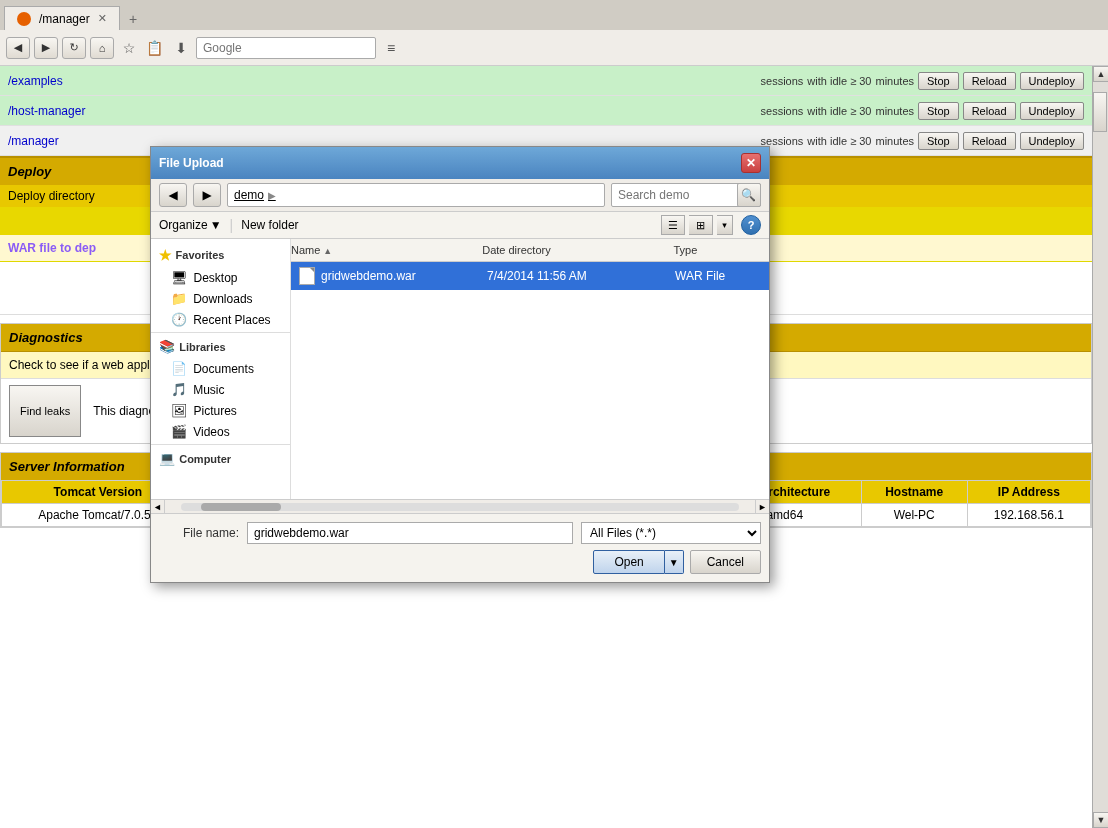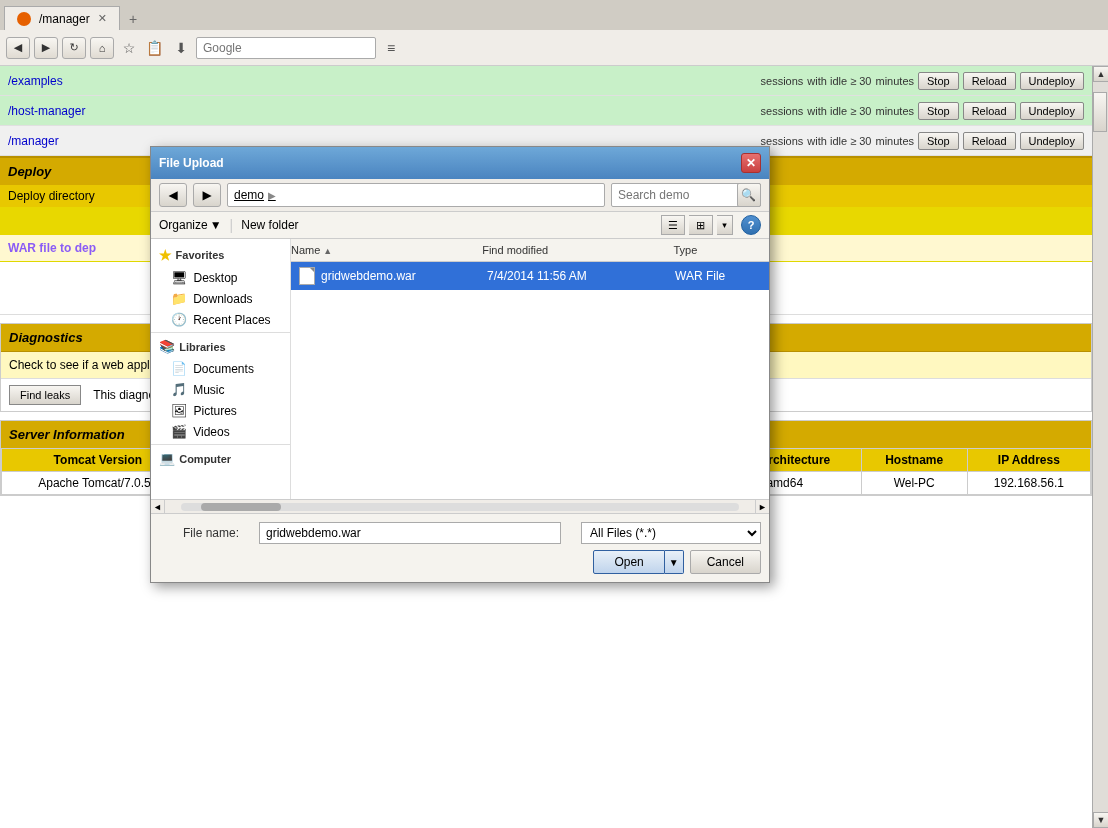--- a/index.html
+++ b/index.html
@@ -35,21 +35,21 @@
     .section-header { background: #d4aa00; padding: 6px 8px; font-weight: bold; font-size: 13px; border-top: 2px solid #b89000; }
     .section-subheader { background: #e8c800; padding: 4px 8px; font-size: 12px; }
     .deploy-row { display: flex; align-items: center; padding: 4px 8px; background: #fff8d0; border-bottom: 1px solid #e8d800; }
     .deploy-btn { padding: 4px 16px; font-size: 12px; border: 1px solid #888; background: linear-gradient(to bottom, #f8f6f2, #d8d4cc); cursor: pointer; border-radius: 2px; margin: 8px auto; display: block; }
 
     
     .diagnostics-section { margin-top: 8px; border: 1px solid #ccc; }
     .diag-header { background: #d4aa00; padding: 6px 8px; font-weight: bold; font-size: 13px; border-bottom: 1px solid #b89000; }
     .diag-warning { background: #fff8c0; padding: 6px 8px; font-size: 12px; border-bottom: 1px solid #ddd; }
     .diag-content { display: flex; align-items: center; padding: 6px 8px; gap: 12px; background: white; }
-    .find-leaks-btn { padding: 3px 10px; font-size: 11px; border: 1px solid #888; background: linear-gradient(to bottom, #f8f6f2, #d8d4cc); cursor: pointer; }
+    .find-leaks-btn { padding: 19px 10px; font-size: 11px; border: 1px solid #888; background: linear-gradient(to bottom, #f8f6f2, #d8d4cc); cursor: pointer; }
 
     
     .server-info-section { margin-top: 8px; border: 1px solid #ccc; }
     .server-header { background: #d4aa00; padding: 6px 8px; font-weight: bold; font-size: 13px; }
     .server-table { width: 100%; border-collapse: collapse; font-size: 12px; }
     .server-table th { background: #e8c800; border: 1px solid #ccc; padding: 4px 8px; text-align: center; font-weight: bold; }
     .server-table td { border: 1px solid #ccc; padding: 4px 8px; text-align: center; background: white; }
 
     
     .page-footer { text-align: center; padding: 8px; font-size: 11px; color: #555; background: white; }
@@ -101,21 +101,21 @@
     .file-doc-icon { width: 16px; height: 18px; background: white; border: 1px solid #aaa; position: relative; display: inline-block; flex-shrink: 0; }
     .file-doc-icon::after { content: ''; position: absolute; top: 0; right: 0; border-style: solid; border-width: 0 4px 4px 0; border-color: transparent #888 transparent transparent; }
 
     
     .dialog-hscroll { height: 14px; background: #f0ede8; border-top: 1px solid #ccc; display: flex; align-items: center; }
     .hscroll-track { flex: 1; height: 8px; background: #ddd; margin: 0 16px; border-radius: 4px; position: relative; }
     .hscroll-thumb { width: 80px; height: 8px; background: #aaa; border-radius: 4px; position: absolute; left: 20px; }
 
     
     .dialog-bottom { background: #f5f3ee; border-top: 1px solid #ccc; padding: 8px; }
-    .filename-row { display: flex; align-items: center; gap: 20px; margin-bottom: 6px; }
+    .filename-row { display: flex; align-items: center; gap: 8px; margin-bottom: 6px; }
     .filename-label { font-size: 12px; color: #333; width: 80px; text-align: right; }
     .filename-input { flex: 1; height: 22px; border: 1px solid #aaa; padding: 2px 6px; font-size: 12px; background: white; }
     .filetype-select { width: 180px; height: 22px; border: 1px solid #aaa; padding: 2px 4px; font-size: 12px; background: white; }
     .dialog-actions { display: flex; justify-content: flex-end; gap: 6px; }
     .open-btn-group { display: flex; }
     .open-btn { padding: 4px 20px; font-size: 12px; border: 1px solid #3060a0; background: linear-gradient(to bottom, #e8f0f8, #c0d4ec); cursor: pointer; border-radius: 2px 0 0 2px; }
     .open-dropdown { padding: 4px 4px; font-size: 10px; border: 1px solid #3060a0; border-left: none; background: linear-gradient(to bottom, #e8f0f8, #c0d4ec); cursor: pointer; border-radius: 0 2px 2px 0; }
     .cancel-btn { padding: 4px 16px; font-size: 12px; border: 1px solid #aaa; background: linear-gradient(to bottom, #f8f6f2, #d8d4cc); cursor: pointer; border-radius: 2px; }
 
     
@@ -355,21 +355,21 @@
           </div>
         </div>
 
         <div class="dialog-filelist">
           <div class="filelist-header">
             <div class="filelist-col name">
               <span>Name</span>
               <span class="col-sort-arrow">▲</span>
             </div>
             <div class="filelist-col date">
-              <span>Find modified</span>
+              <span>Date directory</span>
             </div>
             <div class="filelist-col type">
               <span>Type</span>
             </div>
           </div>
           <div class="file-row selected">
             <div class="file-col name">
               <span class="file-doc-icon"></span>
               <span>gridwebdemo.war</span>
             </div>

